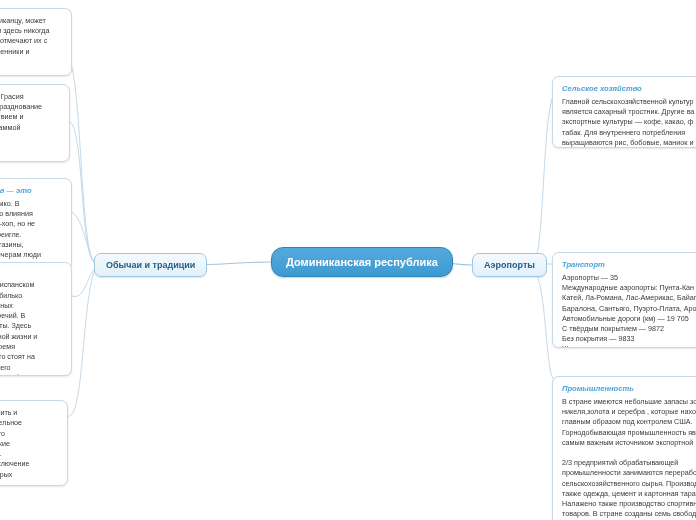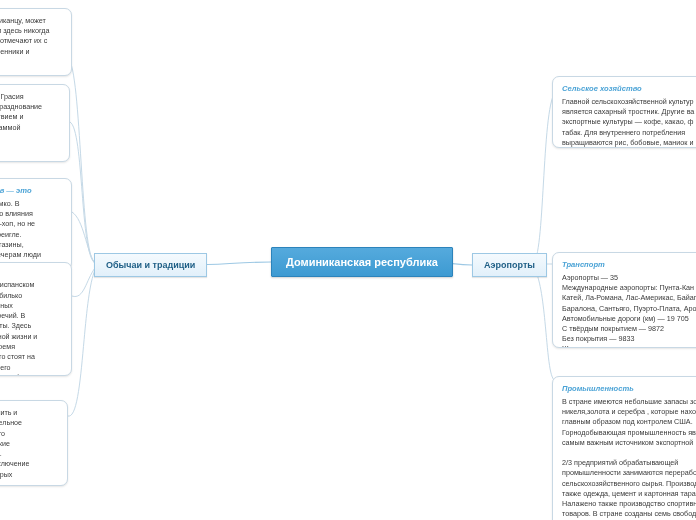--- a/index.html
+++ b/index.html
@@ -29,35 +29,35 @@
   }
   .node {
     position: absolute;
     box-sizing: border-box;
   }
   
   .root-node {
     background: #4aa3d8;
     background: linear-gradient(#55aadd, #3d9ad2);
     border: 1px solid #2c83bb;
-    border-radius: 1px;
+    border-radius: 12px;
     color: #ffffff;
     font-size: 11px;
     font-weight: bold;
     text-align: right;
     padding: 8px 14px;
     white-space: nowrap;
     box-shadow: 0 1px 2px rgba(0,0,0,0.18);
   }
   
   .branch-node {
     background: #eaf4fb;
     background: linear-gradient(#f4fafe, #e2f0fa);
     border: 1px solid #9dc8e4;
-    border-radius: 0;
+    border-radius: 7px;
     color: #1f5f86;
     font-size: 9px;
     font-weight: bold;
     text-align: center;
     padding: 6px 11px;
     white-space: nowrap;
     box-shadow: 0 1px 1px rgba(0,0,0,0.10);
   }
   
   .note-card {

